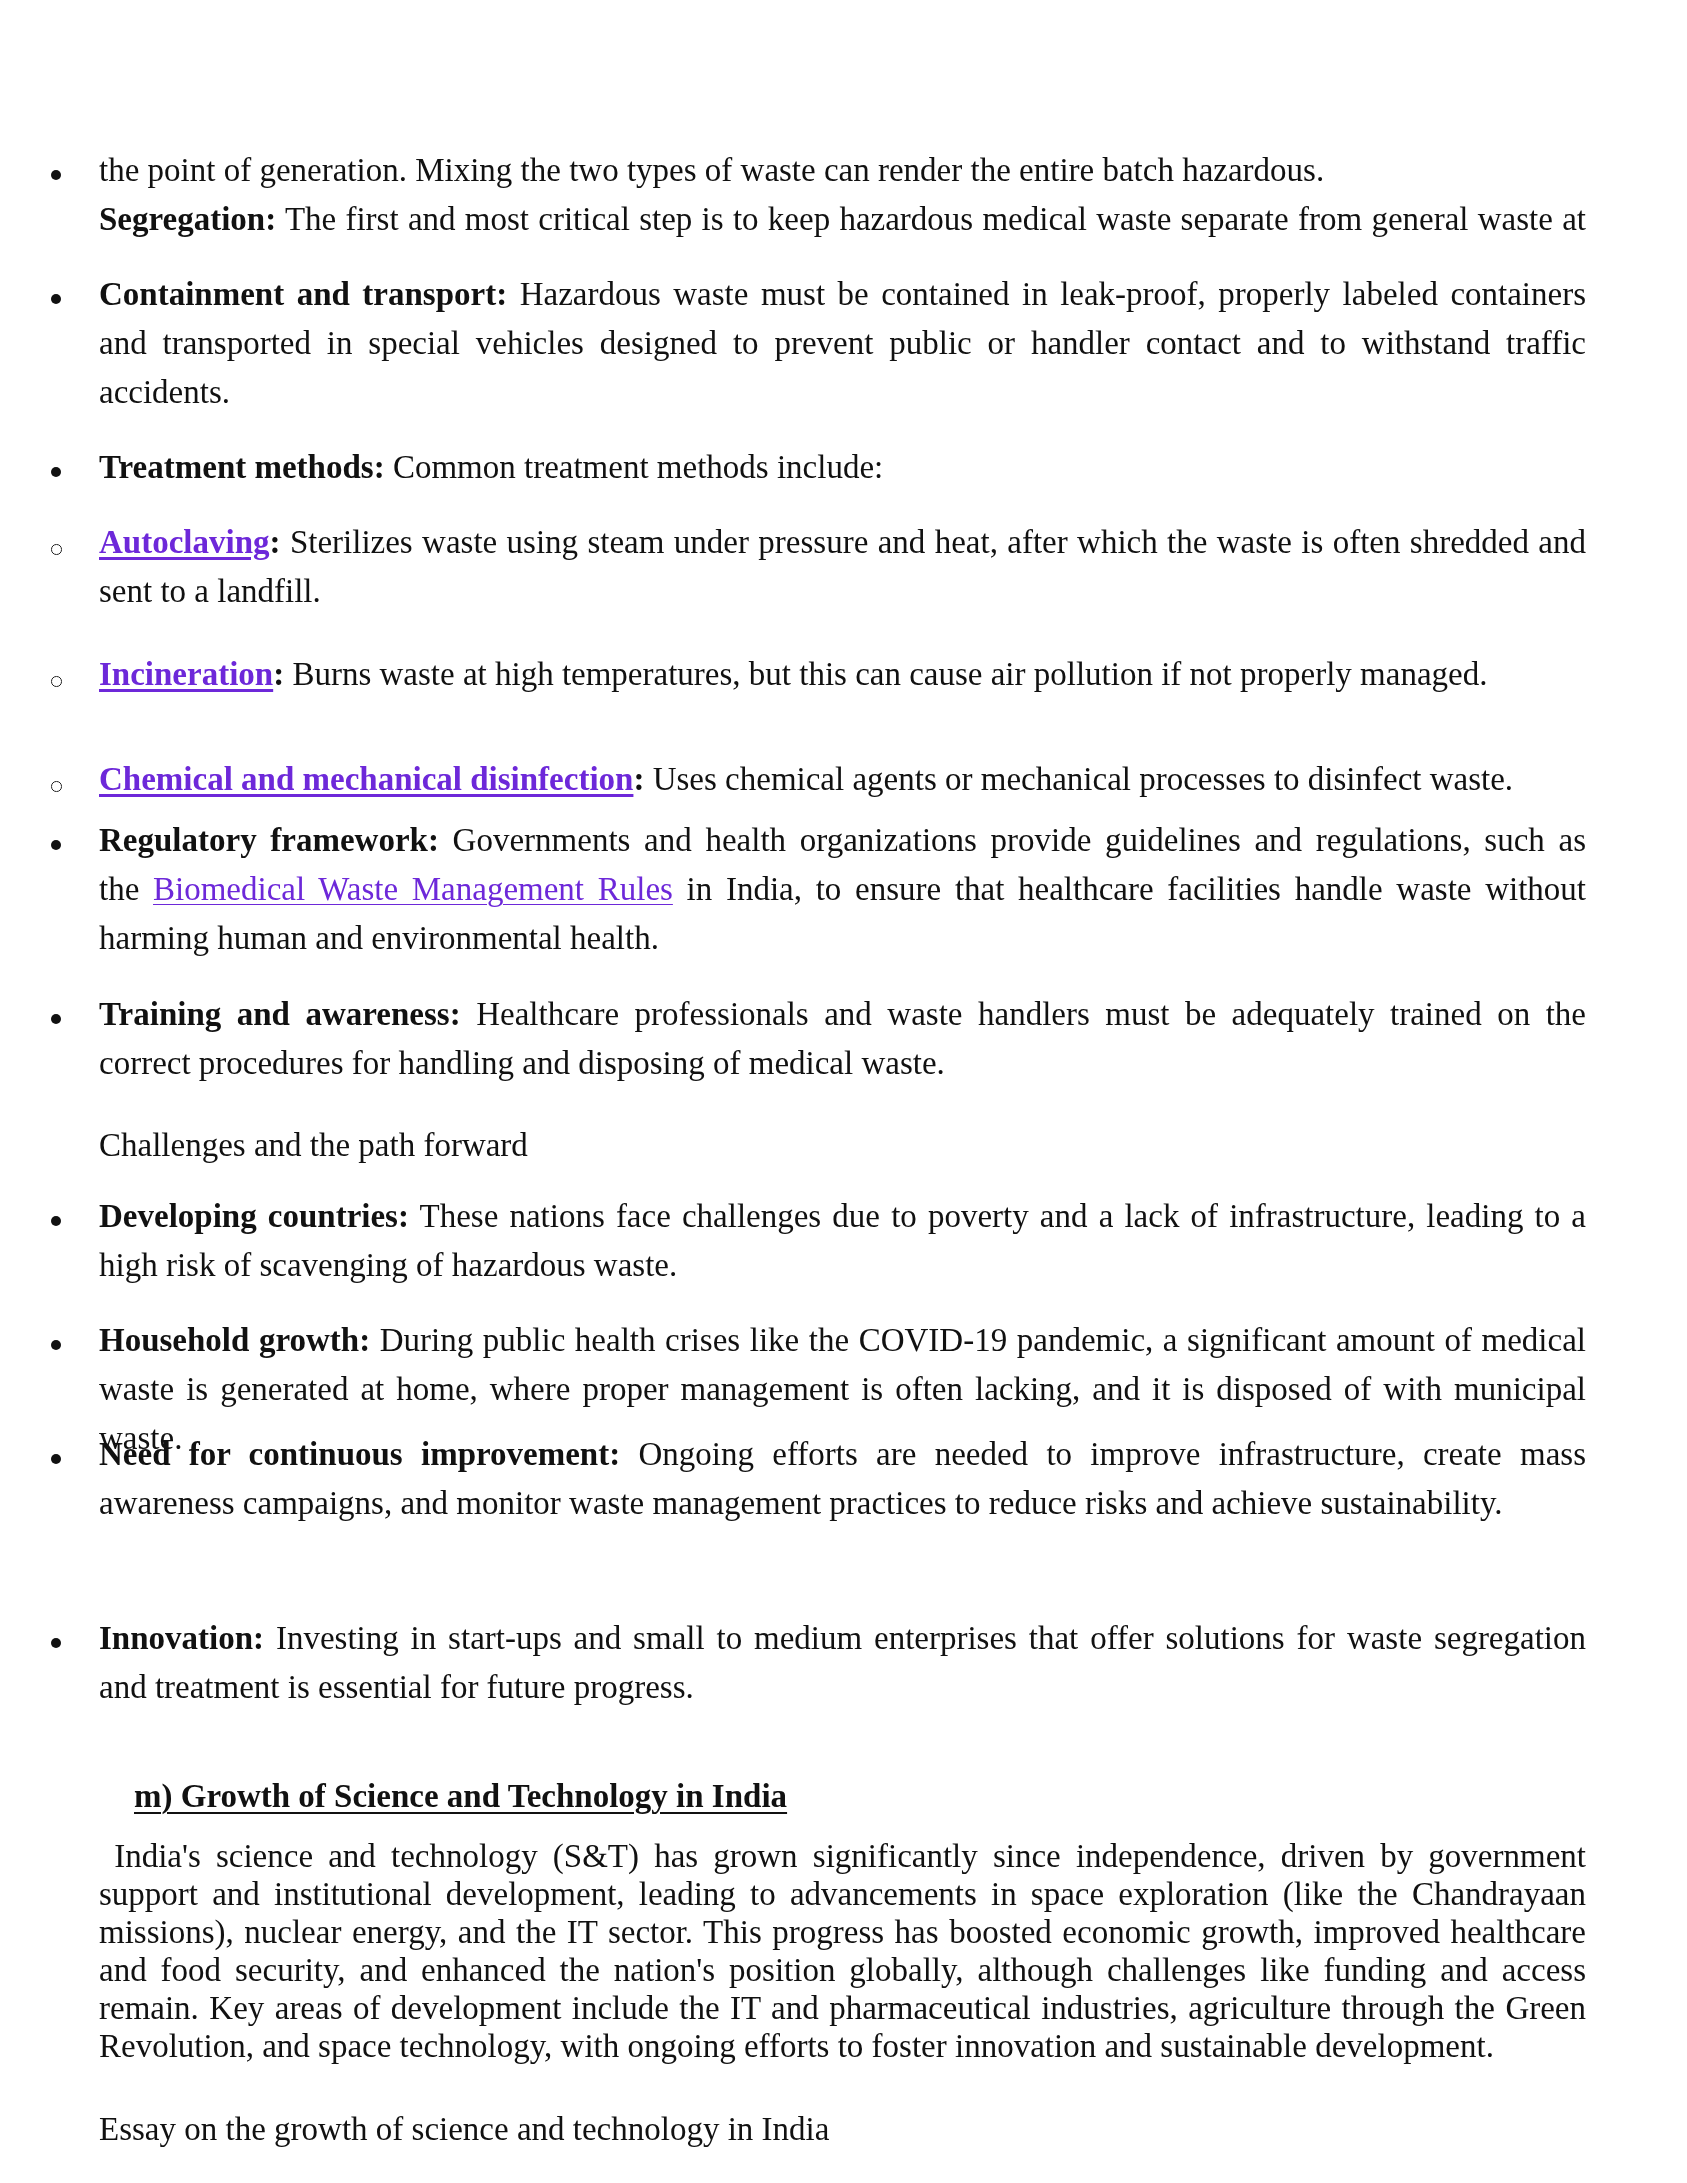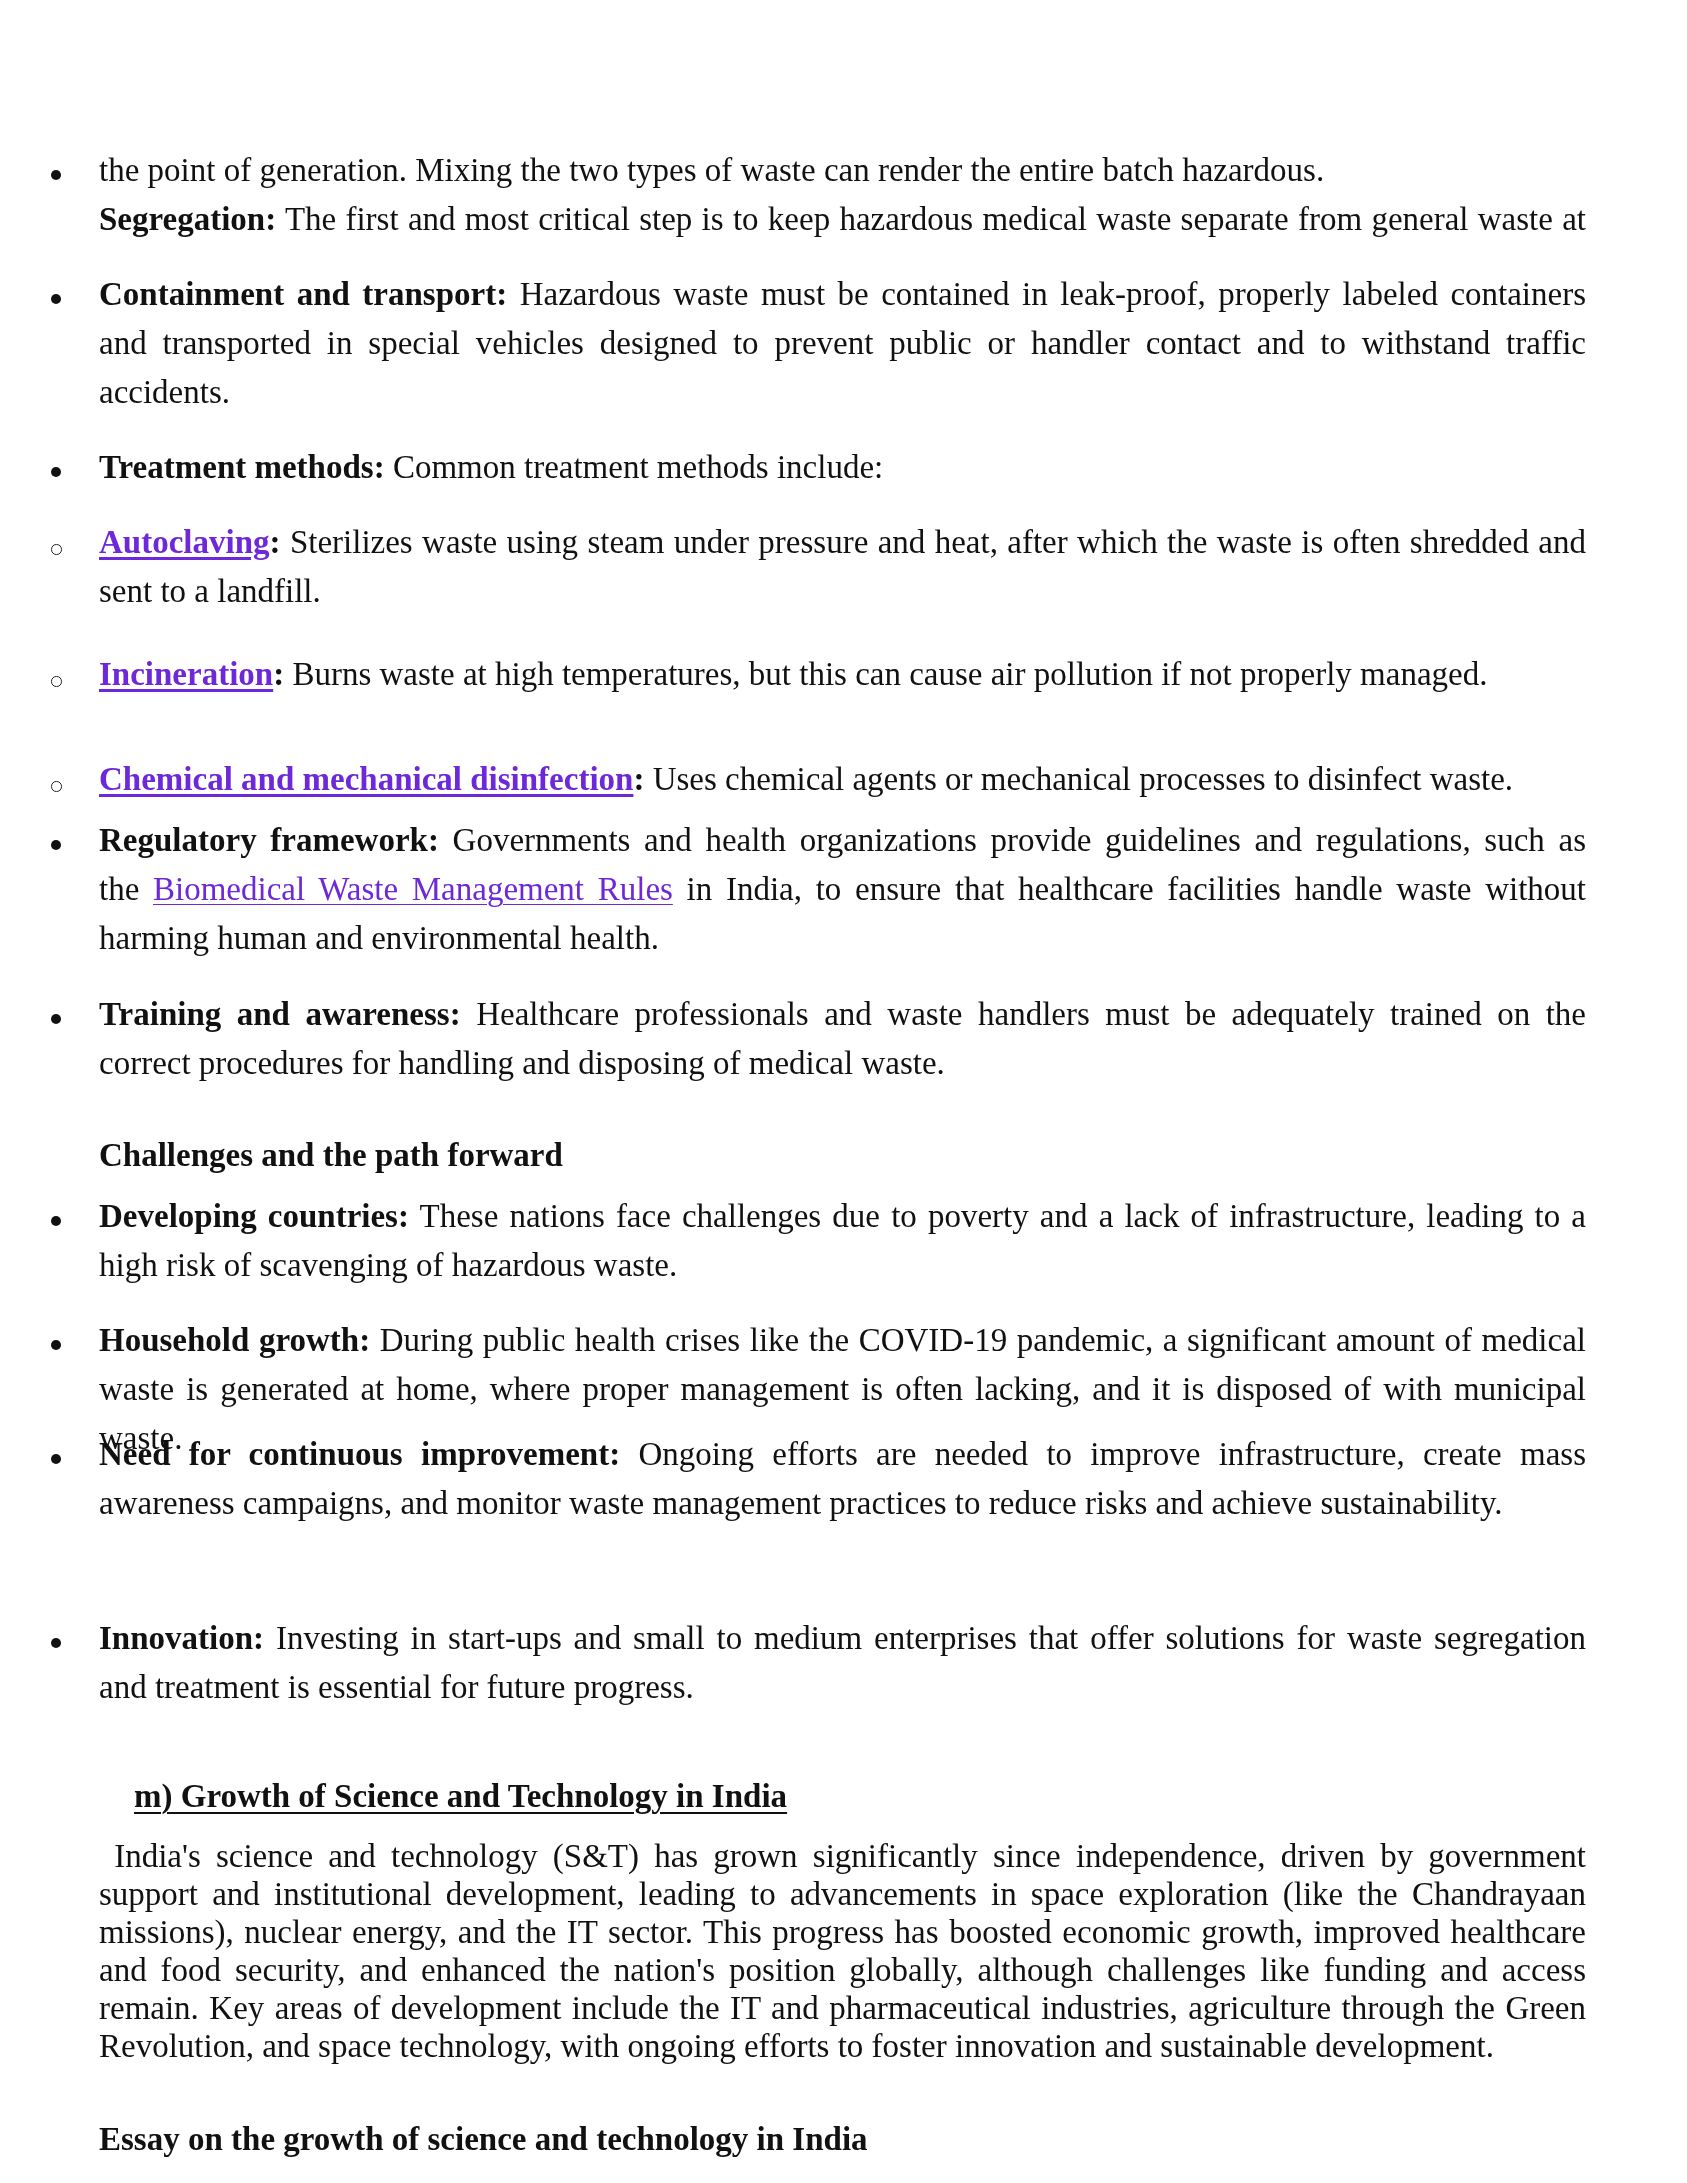--- a/index.html
+++ b/index.html
@@ -22,21 +22,21 @@
     border-radius: 50%; background: #111111; top: 24px;
   }
   .circle {
     position: absolute; left: -48px; width: 10.6px; height: 10.6px;
     border-radius: 50%; border: 1.7px solid #222222; box-sizing: border-box; top: 26px;
   }
   b { font-weight: bold; }
   a.link { color: #6d28d9; text-decoration-thickness: 2.6px; text-underline-offset: 4px; }
   a.link.bold { font-weight: bold; }
   a.link.thin { text-decoration-thickness: 1.3px; }
-  .heading { font-weight: bold; margin-top: 10px; }
+  .heading { font-weight: normal; }
   .uheading { font-weight: bold; text-decoration: underline; text-decoration-thickness: 2px; text-underline-offset: 4.6px; margin-left: 35px; }
 </style>
 </head>
 <body>
 
 <div class="block" style="top:146px">
   <span class="bullet"></span>
   <span class="line last">the point of generation. Mixing the two types of waste can render the entire batch hazardous.</span>
   <span class="line"><b>Segregation:</b><span> The first and most critical step is to keep hazardous medical waste separate from general waste at</span></span>
 </div>

